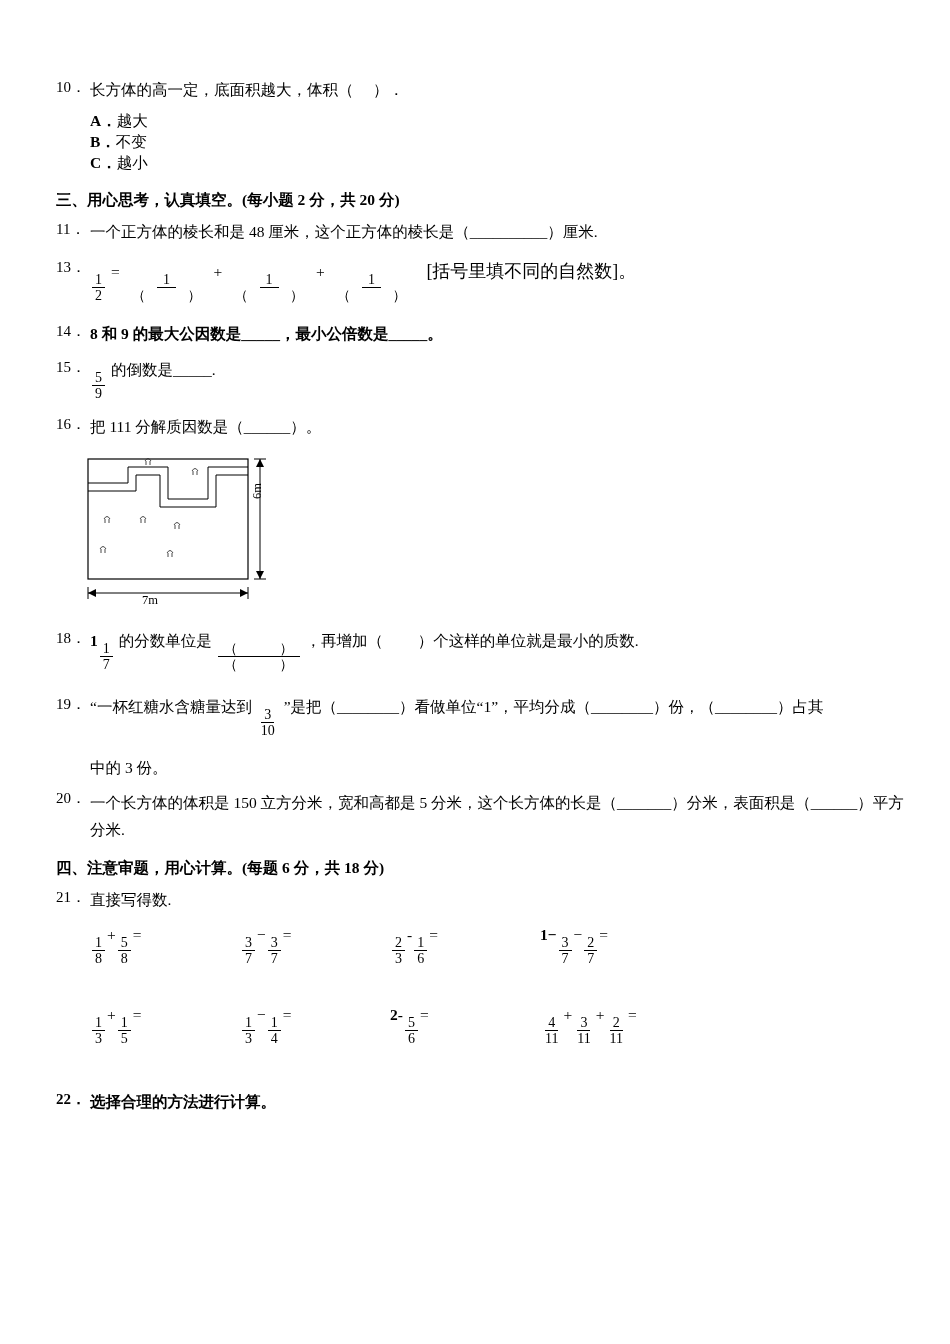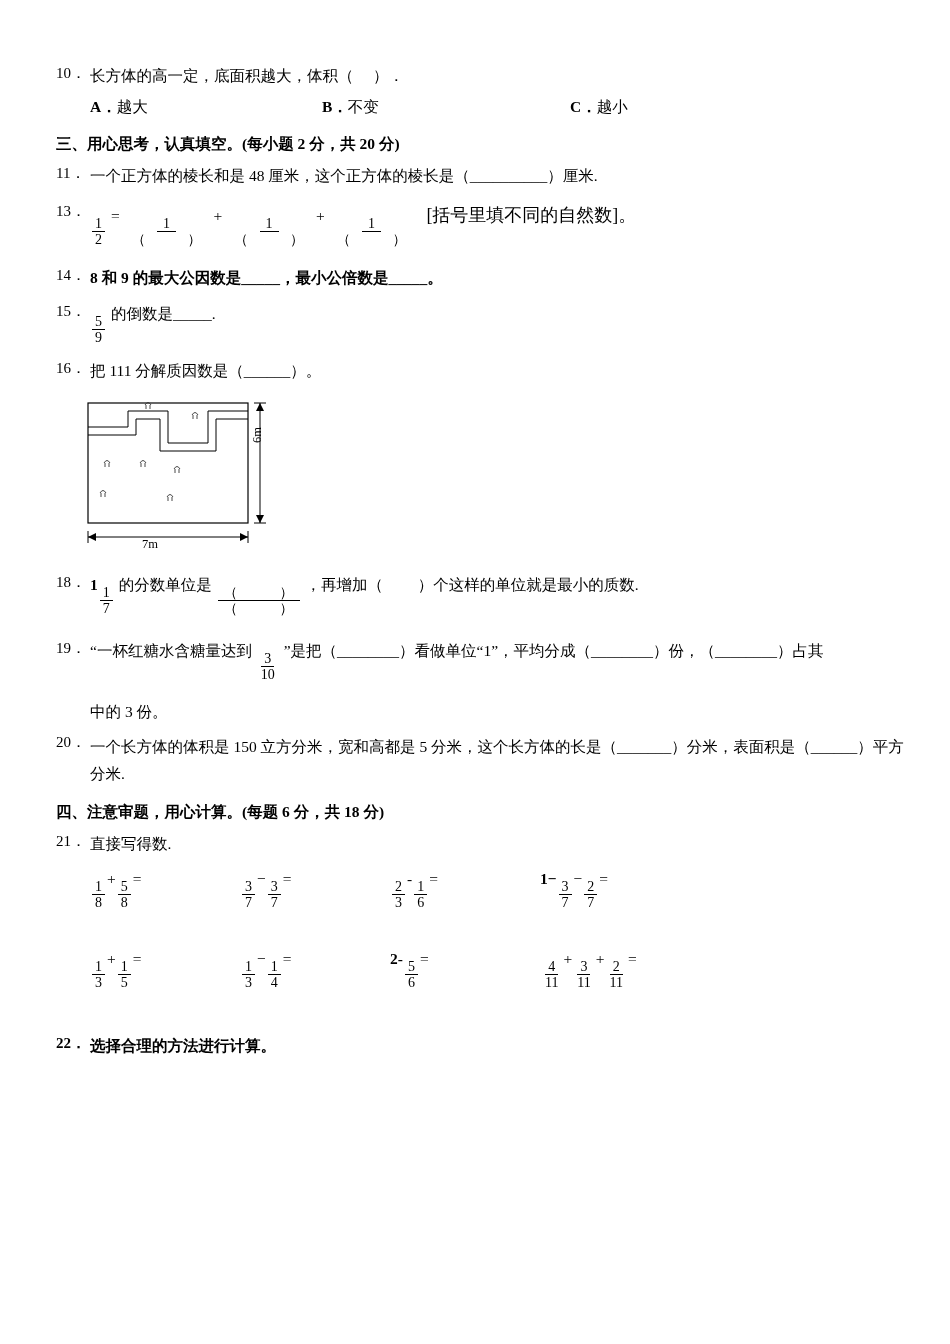--- a/index.html
+++ b/index.html
@@ -18,21 +18,21 @@
   .page {
     position: relative;
     width: 950px;
     height: 1344px;
     padding: 0;
     box-sizing: border-box;
   }
   .content {
     position: absolute;
     left: 56px;
-    top: 64px;
+    top: 78px;
     width: 850px;
   }
   .row {
     display: block;
     font-size: 15.5px;
     line-height: 1.5;
     margin: 0 0 10px 0;
   }
   .q {
     display: flex;
@@ -56,20 +56,21 @@
   }
   .section-head {
     font-size: 15.5px;
     font-weight: bold;
     margin: 14px 0 9px 0;
   }
   .options {
     display: flex;
     font-size: 15.5px;
     margin: 4px 0 16px 0;
+    flex-direction: column;
   }
   .opt {
     white-space: nowrap;
   }
   .opt-a { width: 232px; }
   .opt-b { width: 248px; }
   .opt-c { width: 200px; }
   .optlabel { font-weight: bold; }
 
   

